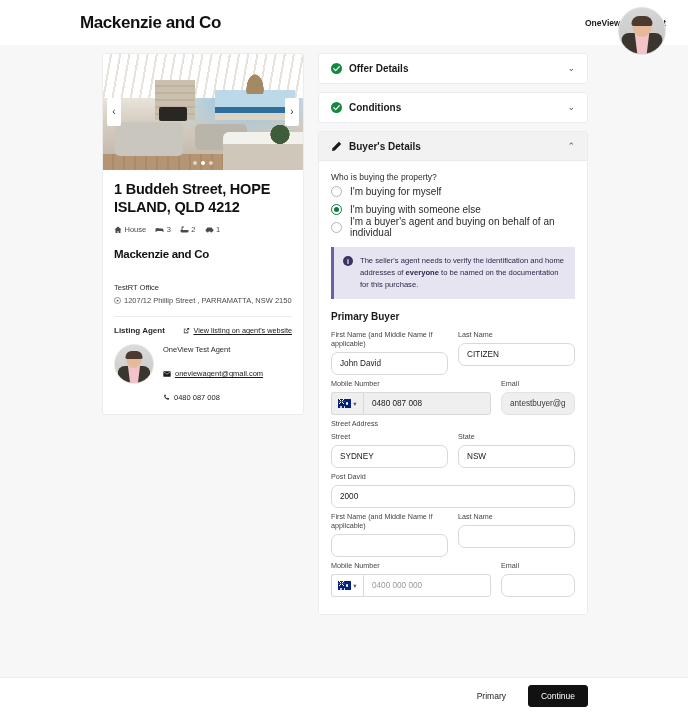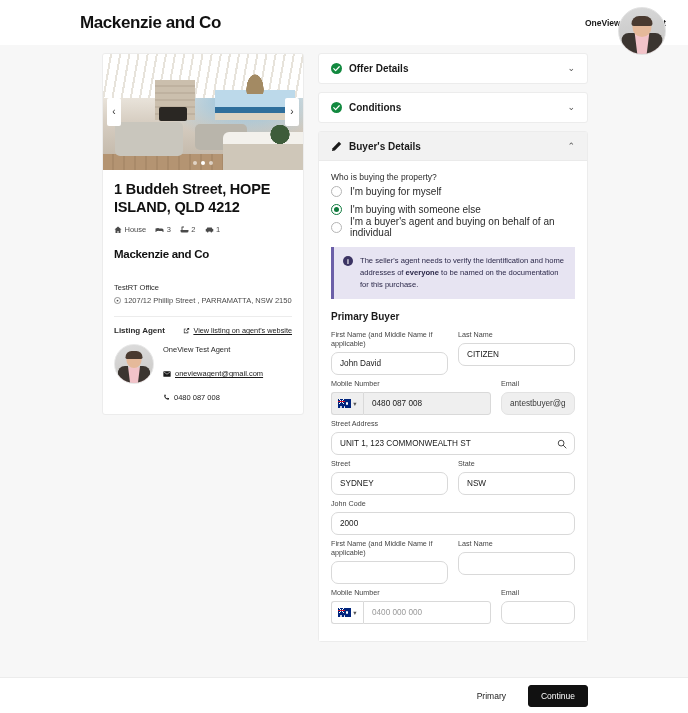--- a/index.html
+++ b/index.html
@@ -508,43 +508,36 @@
             </div>
           </div>
           <div class="fld">
             <label class="fld-label">Email</label>
             <input class="input disabled" value="antestbuyer@gmail.com" style="">
           </div>
         </div>
 
         <div class="fld">
           <label class="fld-label">Street Address</label>
-          <div class="input-wrap">
-            <input class="input" value="UNIT 1, 123 COMMONWEALTH ST" style="">
-            <svg class="search-ico" width="10" height="10" viewBox="0 0 16 16">
-                <circle cx="6.6" cy="6.6" r="4.6" fill="none" stroke="#333" stroke-width="1.4"></circle>
-                <path d="M10.2 10.2 14.4 14.4" stroke="#333" stroke-width="1.4" stroke-linecap="round"></path>
-              </svg>
-          </div>
         </div>
 
         <div class="grid2">
           <div class="fld">
             <label class="fld-label">Street</label>
             <input class="input" value="SYDNEY" style="">
           </div>
           <div class="fld">
             <label class="fld-label">State</label>
             <input class="input" value="NSW" style="">
           </div>
         </div>
 
         <div class="grid2">
           <div class="fld">
-            <label class="fld-label">John Code</label>
+            <label class="fld-label">Post David</label>
             <input class="input" value="2000" style="">
           </div>
         </div>
 
 
         <div class="grid2">
           <div class="fld">
             <label class="fld-label">First Name (and Middle Name if applicable)</label>
             <input class="input" value="" style="">
           </div>

